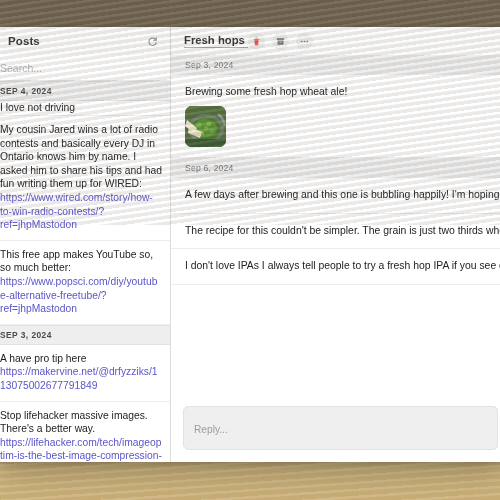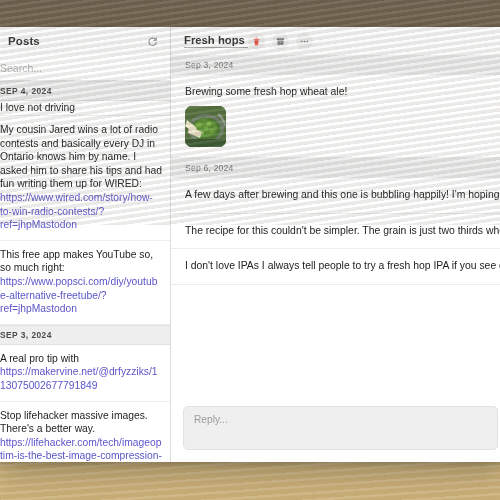--- a/index.html
+++ b/index.html
@@ -243,21 +243,21 @@
   .reply-bar {
     flex: 0 0 auto;
     background: #ffffff;
     padding: 7px 12px 12px 12px;
   }
   .reply-box {
     background: #efefef;
     border: 1px solid #e2e2e2;
     border-radius: 5px;
     height: 44px;
-    padding: 7px 10px;
+    padding: 17px 10px;
     font-size: 10.2px;
     color: #9c9c9c;
     cursor: text;
   }
 </style>
 </head>
 <body>
 
 <div id="desktop">
 
@@ -285,27 +285,27 @@
 
         <div class="post-item partial">
           <span>I love not driving</span>
         </div>
 
         <div class="post-item">
           <span>My cousin Jared wins a lot of radio contests and basically every DJ in Ontario knows him by name. I asked him to share his tips and had fun writing them up for WIRED: </span><span class="lnk">https://www.wired.com/story/how-to-win-radio-contests/?ref=jhpMastodon</span>
         </div>
 
         <div class="post-item">
-          <span>This free app makes YouTube so, so much right: </span><span class="lnk">https://www.popsci.com/diy/youtube-alternative-freetube/?ref=jhpMastodon</span>
+          <span>This free app makes YouTube so, so much better: </span><span class="lnk">https://www.popsci.com/diy/youtube-alternative-freetube/?ref=jhpMastodon</span>
         </div>
 
         <div class="day-header">SEP 3, 2024</div>
 
         <div class="post-item">
-          <span>A real pro tip with </span><span class="lnk">https://makervine.net/@drfyzziks/113075002677791849</span>
+          <span>A have pro tip here </span><span class="lnk">https://makervine.net/@drfyzziks/113075002677791849</span>
         </div>
 
         <div class="post-item">
           <span>Stop lifehacker massive images. There's a better way. </span><span class="lnk">https://lifehacker.com/tech/imageoptim-is-the-best-image-compression-app-for-mac?ref=jhpMastodon</span>
         </div>
 
       </div>
     </div>
 
     <div id="main">

